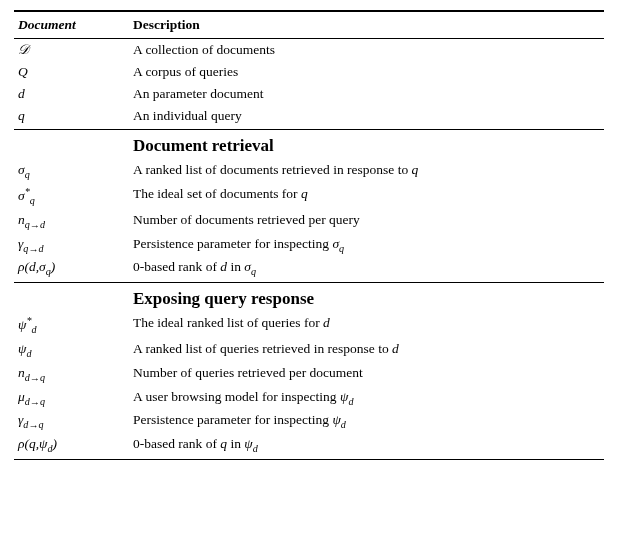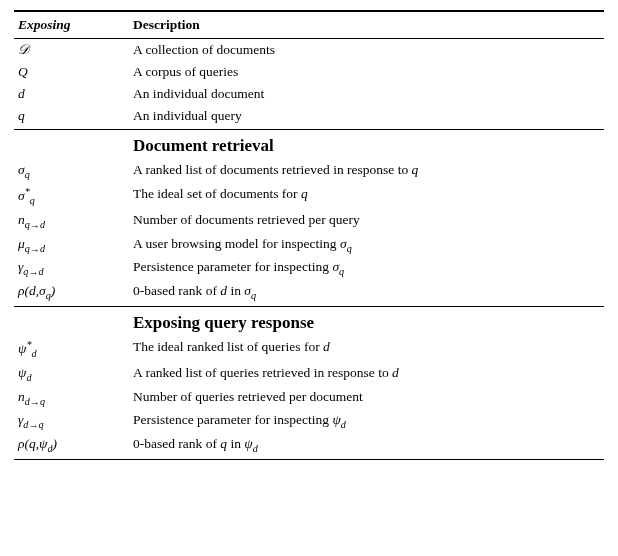--- a/index.html
+++ b/index.html
@@ -66,60 +66,56 @@
     .section-header .notation-col {
       font-style: normal;
     }
   </style>
 </head>
 <body>
 
 <table>
   <thead>
     <tr>
-      <th class="notation-col">Exposing</th>
+      <th class="notation-col">Document</th>
       <th class="desc-col">Description</th>
     </tr>
   </thead>
   <tbody id="table-body">
   <tr>
       <td class="notation-col"><i>𝒟</i></td>
       <td class="desc-col">A collection of documents</td>
     </tr>
       <tr>
       <td class="notation-col"><i>Q</i></td>
       <td class="desc-col">A corpus of queries</td>
     </tr>
       <tr>
       <td class="notation-col"><i>d</i></td>
-      <td class="desc-col">An individual document</td>
+      <td class="desc-col">An parameter document</td>
     </tr>
       <tr class="last-section-row">
       <td class="notation-col"><i>q</i></td>
       <td class="desc-col">An individual query</td>
     </tr>
       <tr class="section-header">
       <td class="notation-col"></td>
       <td class="desc-col">Document retrieval</td>
     </tr>
       <tr>
       <td class="notation-col"><i>σ<sub>q</sub></i></td>
       <td class="desc-col">A ranked list of documents retrieved in response to <i>q</i></td>
     </tr>
       <tr>
       <td class="notation-col"><i>σ<sup>*</sup><sub>q</sub></i></td>
       <td class="desc-col">The ideal set of documents for <i>q</i></td>
     </tr>
       <tr>
       <td class="notation-col"><i>n<sub>q→d</sub></i></td>
       <td class="desc-col">Number of documents retrieved per query</td>
-    </tr>
-      <tr>
-      <td class="notation-col"><i>μ<sub>q→d</sub></i></td>
-      <td class="desc-col">A user browsing model for inspecting <i>σ<sub>q</sub></i></td>
     </tr>
       <tr>
       <td class="notation-col"><i>γ<sub>q→d</sub></i></td>
       <td class="desc-col">Persistence parameter for inspecting <i>σ<sub>q</sub></i></td>
     </tr>
       <tr class="last-section-row">
       <td class="notation-col"><i>ρ(d,σ<sub>q</sub>)</i></td>
       <td class="desc-col">0-based rank of <i>d</i> in <i>σ<sub>q</sub></i></td>
     </tr>
       <tr class="section-header">
@@ -132,20 +128,24 @@
     </tr>
       <tr>
       <td class="notation-col"><i>ψ<sub>d</sub></i></td>
       <td class="desc-col">A ranked list of queries retrieved in response to <i>d</i></td>
     </tr>
       <tr>
       <td class="notation-col"><i>n<sub>d→q</sub></i></td>
       <td class="desc-col">Number of queries retrieved per document</td>
     </tr>
       <tr>
+      <td class="notation-col"><i>μ<sub>d→q</sub></i></td>
+      <td class="desc-col">A user browsing model for inspecting <i>ψ<sub>d</sub></i></td>
+    </tr>
+      <tr>
       <td class="notation-col"><i>γ<sub>d→q</sub></i></td>
       <td class="desc-col">Persistence parameter for inspecting <i>ψ<sub>d</sub></i></td>
     </tr>
       <tr class="last-section-row">
       <td class="notation-col"><i>ρ(q,ψ<sub>d</sub>)</i></td>
       <td class="desc-col">0-based rank of <i>q</i> in <i>ψ<sub>d</sub></i></td>
     </tr>
     </tbody>
 </table>
 

